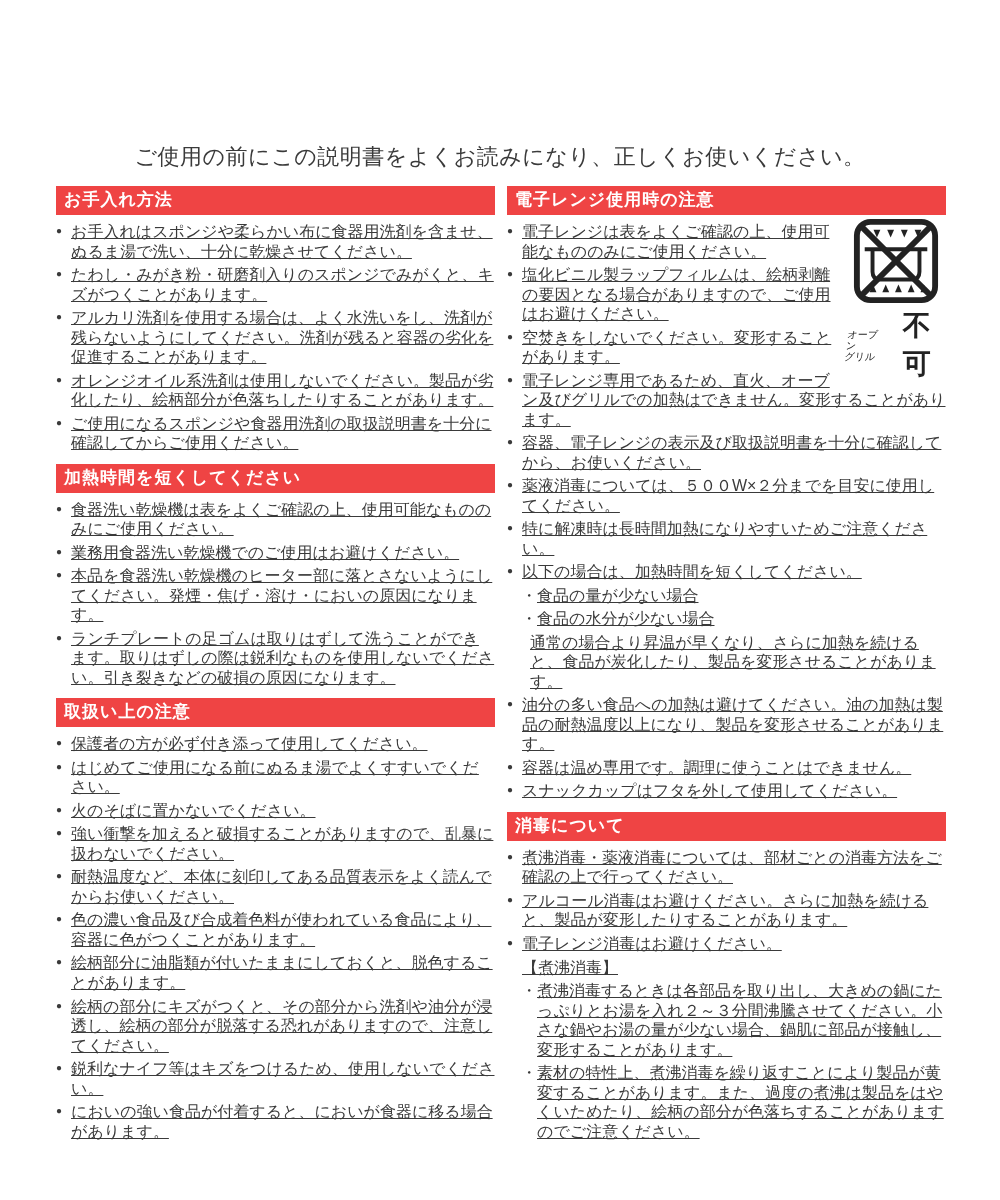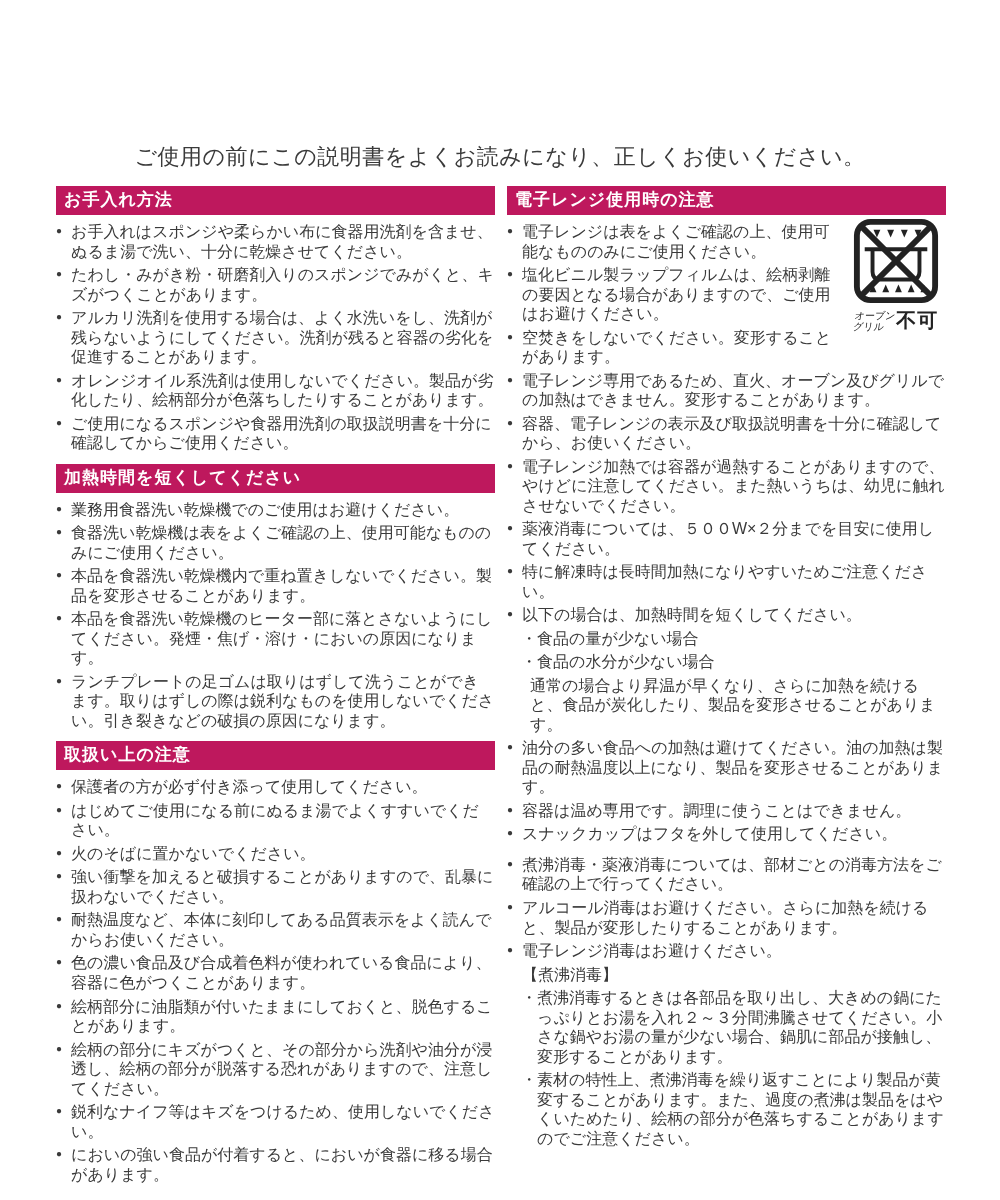--- a/index.html
+++ b/index.html
@@ -19,35 +19,35 @@
     color:#3a3a3a;
   }
   .columns{
     display:flex;
     gap:12px;
     margin:14px 54px 0 56px;
   }
   .col{flex:1;min-width:0;}
   .section{margin-bottom:11px;}
   .bar{
-    background:#be185d;
+    background:#ef4444;
     color:#ffffff;
     font-weight:bold;
     font-size:17px;
     padding:2px 8px 4px 8px;
     letter-spacing:1px;
   }
   ul.items{
     list-style:none;
     margin:7px 0 0 0;
     padding:0;
     font-size:16px;
     line-height:1.22;
   }
-  ul.items li{position:relative;margin:0 0 4px 0;}
+  ul.items li{position:relative;margin:0 0 4px 0;text-decoration:underline;}
   li.b{padding-left:15px;}
   li.b::before{
     content:"●";
     position:absolute;left:0;top:3px;
     font-size:10px;
   }
   li.s{padding-left:30px;}
   li.s::before{
     content:"・";
     position:absolute;left:14px;top:0;
@@ -71,21 +71,21 @@
     color:#222222;
   }
   .oven-label .small{
     font-size:10px;
     line-height:1.1;
     text-align:left;
     transform:skewX(-8deg);
     margin-right:2px;
   }
   .oven-label .big{
-    font-size:20px;
+    font-size:28px;
     font-weight:bold;
     letter-spacing:1px;
   }
 </style>
 </head>
 <body>
 
 <div class="page">
 
   <div class="top-note">ご使用の前にこの説明書をよくお読みになり、正しくお使いください。</div>
@@ -101,23 +101,22 @@
           <li class="b">たわし・みがき粉・研磨剤入りのスポンジでみがくと、キズがつくことがあります。</li>
           <li class="b">アルカリ洗剤を使用する場合は、よく水洗いをし、洗剤が残らないようにしてください。洗剤が残ると容器の劣化を促進することがあります。</li>
           <li class="b">オレンジオイル系洗剤は使用しないでください。製品が劣化したり、絵柄部分が色落ちしたりすることがあります。</li>
           <li class="b">ご使用になるスポンジや食器用洗剤の取扱説明書を十分に確認してからご使用ください。</li>
         </ul>
       </div>
 
       <div class="section">
         <div class="bar">加熱時間を短くしてください</div>
         <ul class="items">
+          <li class="b">食器洗い乾燥機は表をよくご確認の上、使用可能なもののみにご使用ください。</li>
           <li class="b">業務用食器洗い乾燥機でのご使用はお避けください。</li>
-          <li class="b">食器洗い乾燥機は表をよくご確認の上、使用可能なもののみにご使用ください。</li>
-          <li class="b">本品を食器洗い乾燥機内で重ね置きしないでください。製品を変形させることがあります。</li>
           <li class="b">本品を食器洗い乾燥機のヒーター部に落とさないようにしてください。発煙・焦げ・溶け・においの原因になります。</li>
           <li class="b">ランチプレートの足ゴムは取りはずして洗うことができます。取りはずしの際は鋭利なものを使用しないでください。引き裂きなどの破損の原因になります。</li>
         </ul>
       </div>
 
       <div class="section">
         <div class="bar">取扱い上の注意</div>
         <ul class="items">
           <li class="b">保護者の方が必ず付き添って使用してください。</li>
           <li class="b">はじめてご使用になる前にぬるま湯でよくすすいでください。</li>
@@ -172,34 +171,34 @@
             <span class="big">不可</span>
           </div>
         </div>
 
         <ul class="items">
           <li class="b">電子レンジは表をよくご確認の上、使用可能なもののみにご使用ください。</li>
           <li class="b">塩化ビニル製ラップフィルムは、絵柄剥離の要因となる場合がありますので、ご使用はお避けください。</li>
           <li class="b">空焚きをしないでください。変形することがあります。</li>
           <li class="b">電子レンジ専用であるため、直火、オーブン及びグリルでの加熱はできません。変形することがあります。</li>
           <li class="b">容器、電子レンジの表示及び取扱説明書を十分に確認してから、お使いください。</li>
-          <li class="b">電子レンジ加熱では容器が過熱することがありますので、やけどに注意してください。また熱いうちは、幼児に触れさせないでください。</li>
           <li class="b">薬液消毒については、５００W×２分までを目安に使用してください。</li>
           <li class="b">特に解凍時は長時間加熱になりやすいためご注意ください。</li>
           <li class="b">以下の場合は、加熱時間を短くしてください。</li>
           <li class="s">食品の量が少ない場合</li>
           <li class="s">食品の水分が少ない場合</li>
           <li class="n">通常の場合より昇温が早くなり、さらに加熱を続けると、食品が炭化したり、製品を変形させることがあります。</li>
           <li class="b">油分の多い食品への加熱は避けてください。油の加熱は製品の耐熱温度以上になり、製品を変形させることがあります。</li>
           <li class="b">容器は温め専用です。調理に使うことはできません。</li>
           <li class="b">スナックカップはフタを外して使用してください。</li>
         </ul>
       </div>
 
       <div class="section">
+        <div class="bar">消毒について</div>
         <ul class="items">
           <li class="b">煮沸消毒・薬液消毒については、部材ごとの消毒方法をご確認の上で行ってください。</li>
           <li class="b">アルコール消毒はお避けください。さらに加熱を続けると、製品が変形したりすることがあります。</li>
           <li class="b">電子レンジ消毒はお避けください。</li>
           <li class="h">【煮沸消毒】</li>
           <li class="s">煮沸消毒するときは各部品を取り出し、大きめの鍋にたっぷりとお湯を入れ２～３分間沸騰させてください。小さな鍋やお湯の量が少ない場合、鍋肌に部品が接触し、変形することがあります。</li>
           <li class="s">素材の特性上、煮沸消毒を繰り返すことにより製品が黄変することがあります。また、過度の煮沸は製品をはやくいためたり、絵柄の部分が色落ちすることがありますのでご注意ください。</li>
 
         </ul>
       </div>

